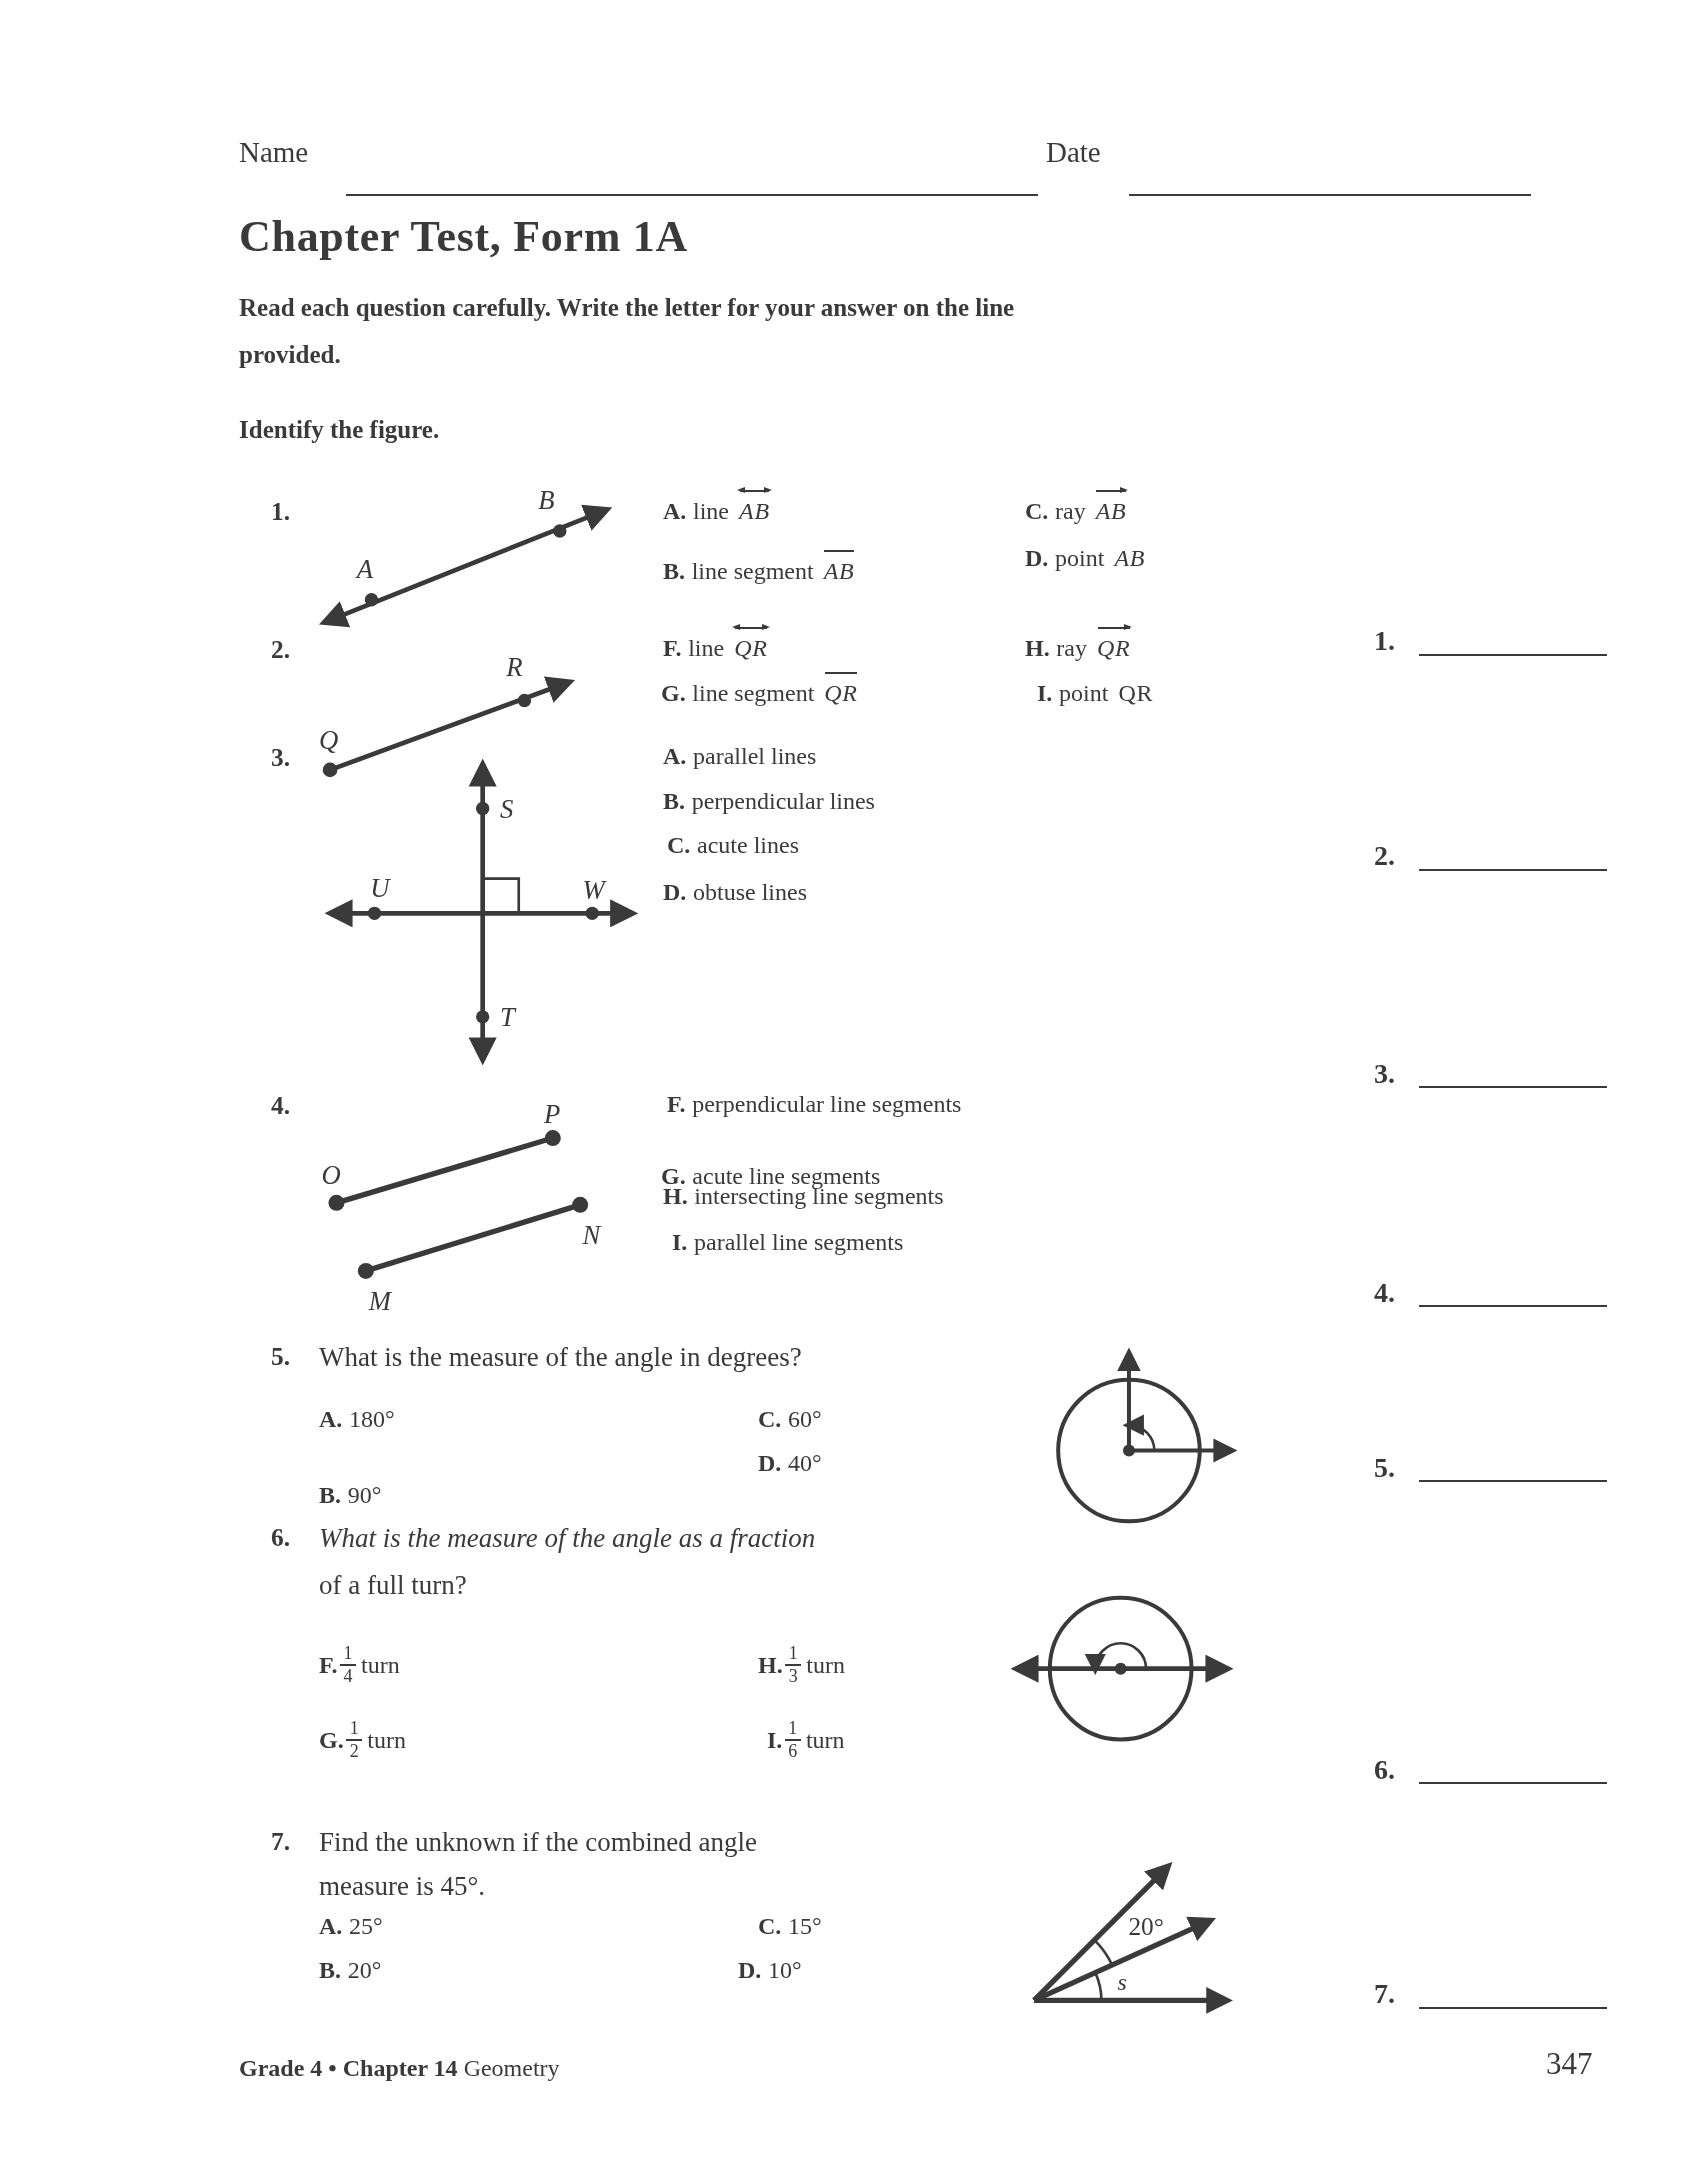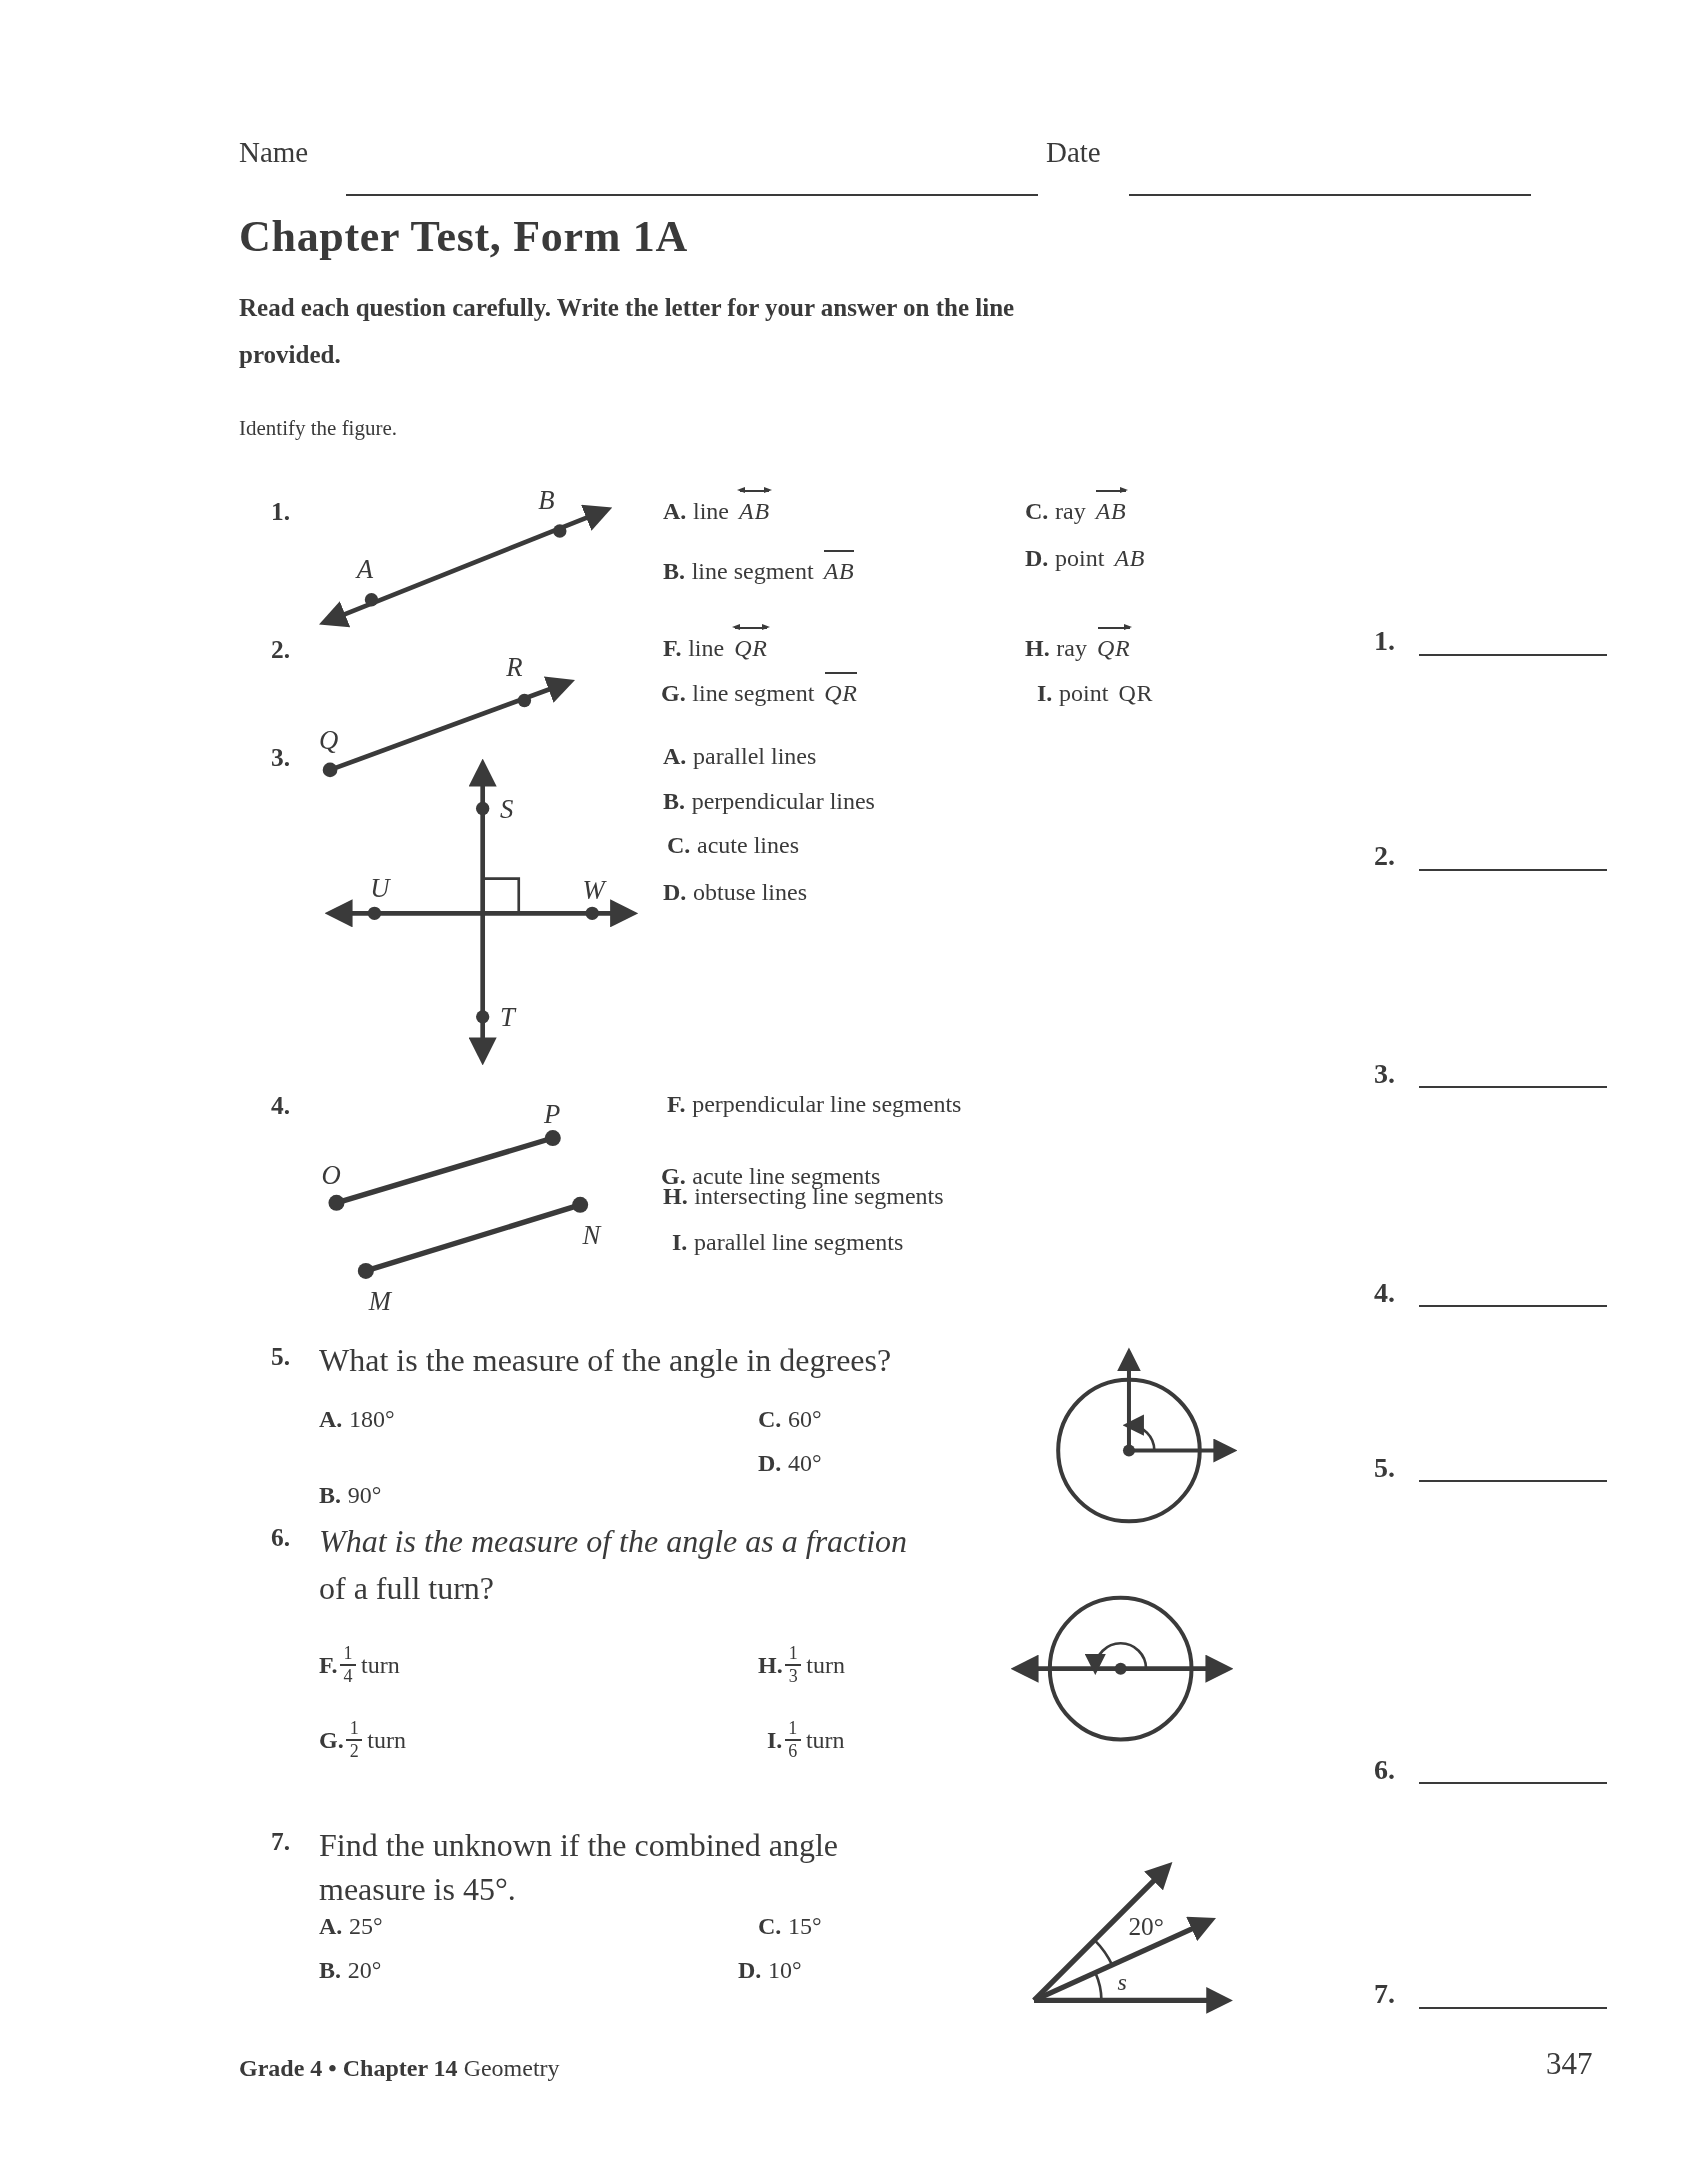--- a/index.html
+++ b/index.html
@@ -11,24 +11,24 @@
     color:#3a3a3a;
     overflow:hidden;
   }
   .abs{position:absolute;}
   .b{font-weight:bold;}
 
   .namedate{font-size:29px;}
   .writeline{border-bottom:2.7px solid #3a3a3a;height:0;}
   .title{font-size:44px;font-weight:bold;letter-spacing:0.7px;}
   .intro{font-size:25px;font-weight:bold;}
-  .sechead{font-size:21px;font-weight:normal;}
+  .sechead{font-size:25px;font-weight:bold;}
 
   .qnum{font-size:25.4px;font-weight:bold;}
-  .qtext{font-size:32px;}
+  .qtext{font-size:27px;}
   .opt{font-size:24px;white-space:nowrap;}
   .opt .letter{font-weight:bold;margin-right:6.7px;}
 
   .notation{position:relative;display:inline-block;margin-left:4px;}
   .notation .ltr{font-style:italic;letter-spacing:0.7px;}
   .notation .ltr.roman{font-style:normal;}
   .mark{position:absolute;left:0.7px;right:0.7px;top:-8px;height:0;border-top:2px solid #3a3a3a;}
   .mark-dbl::after,.mark-ray::after{
     content:"";position:absolute;right:-2.7px;top:-4.7px;width:0;height:0;
     border-left:8px solid #3a3a3a;border-top:3.7px solid transparent;border-bottom:3.7px solid transparent;}

